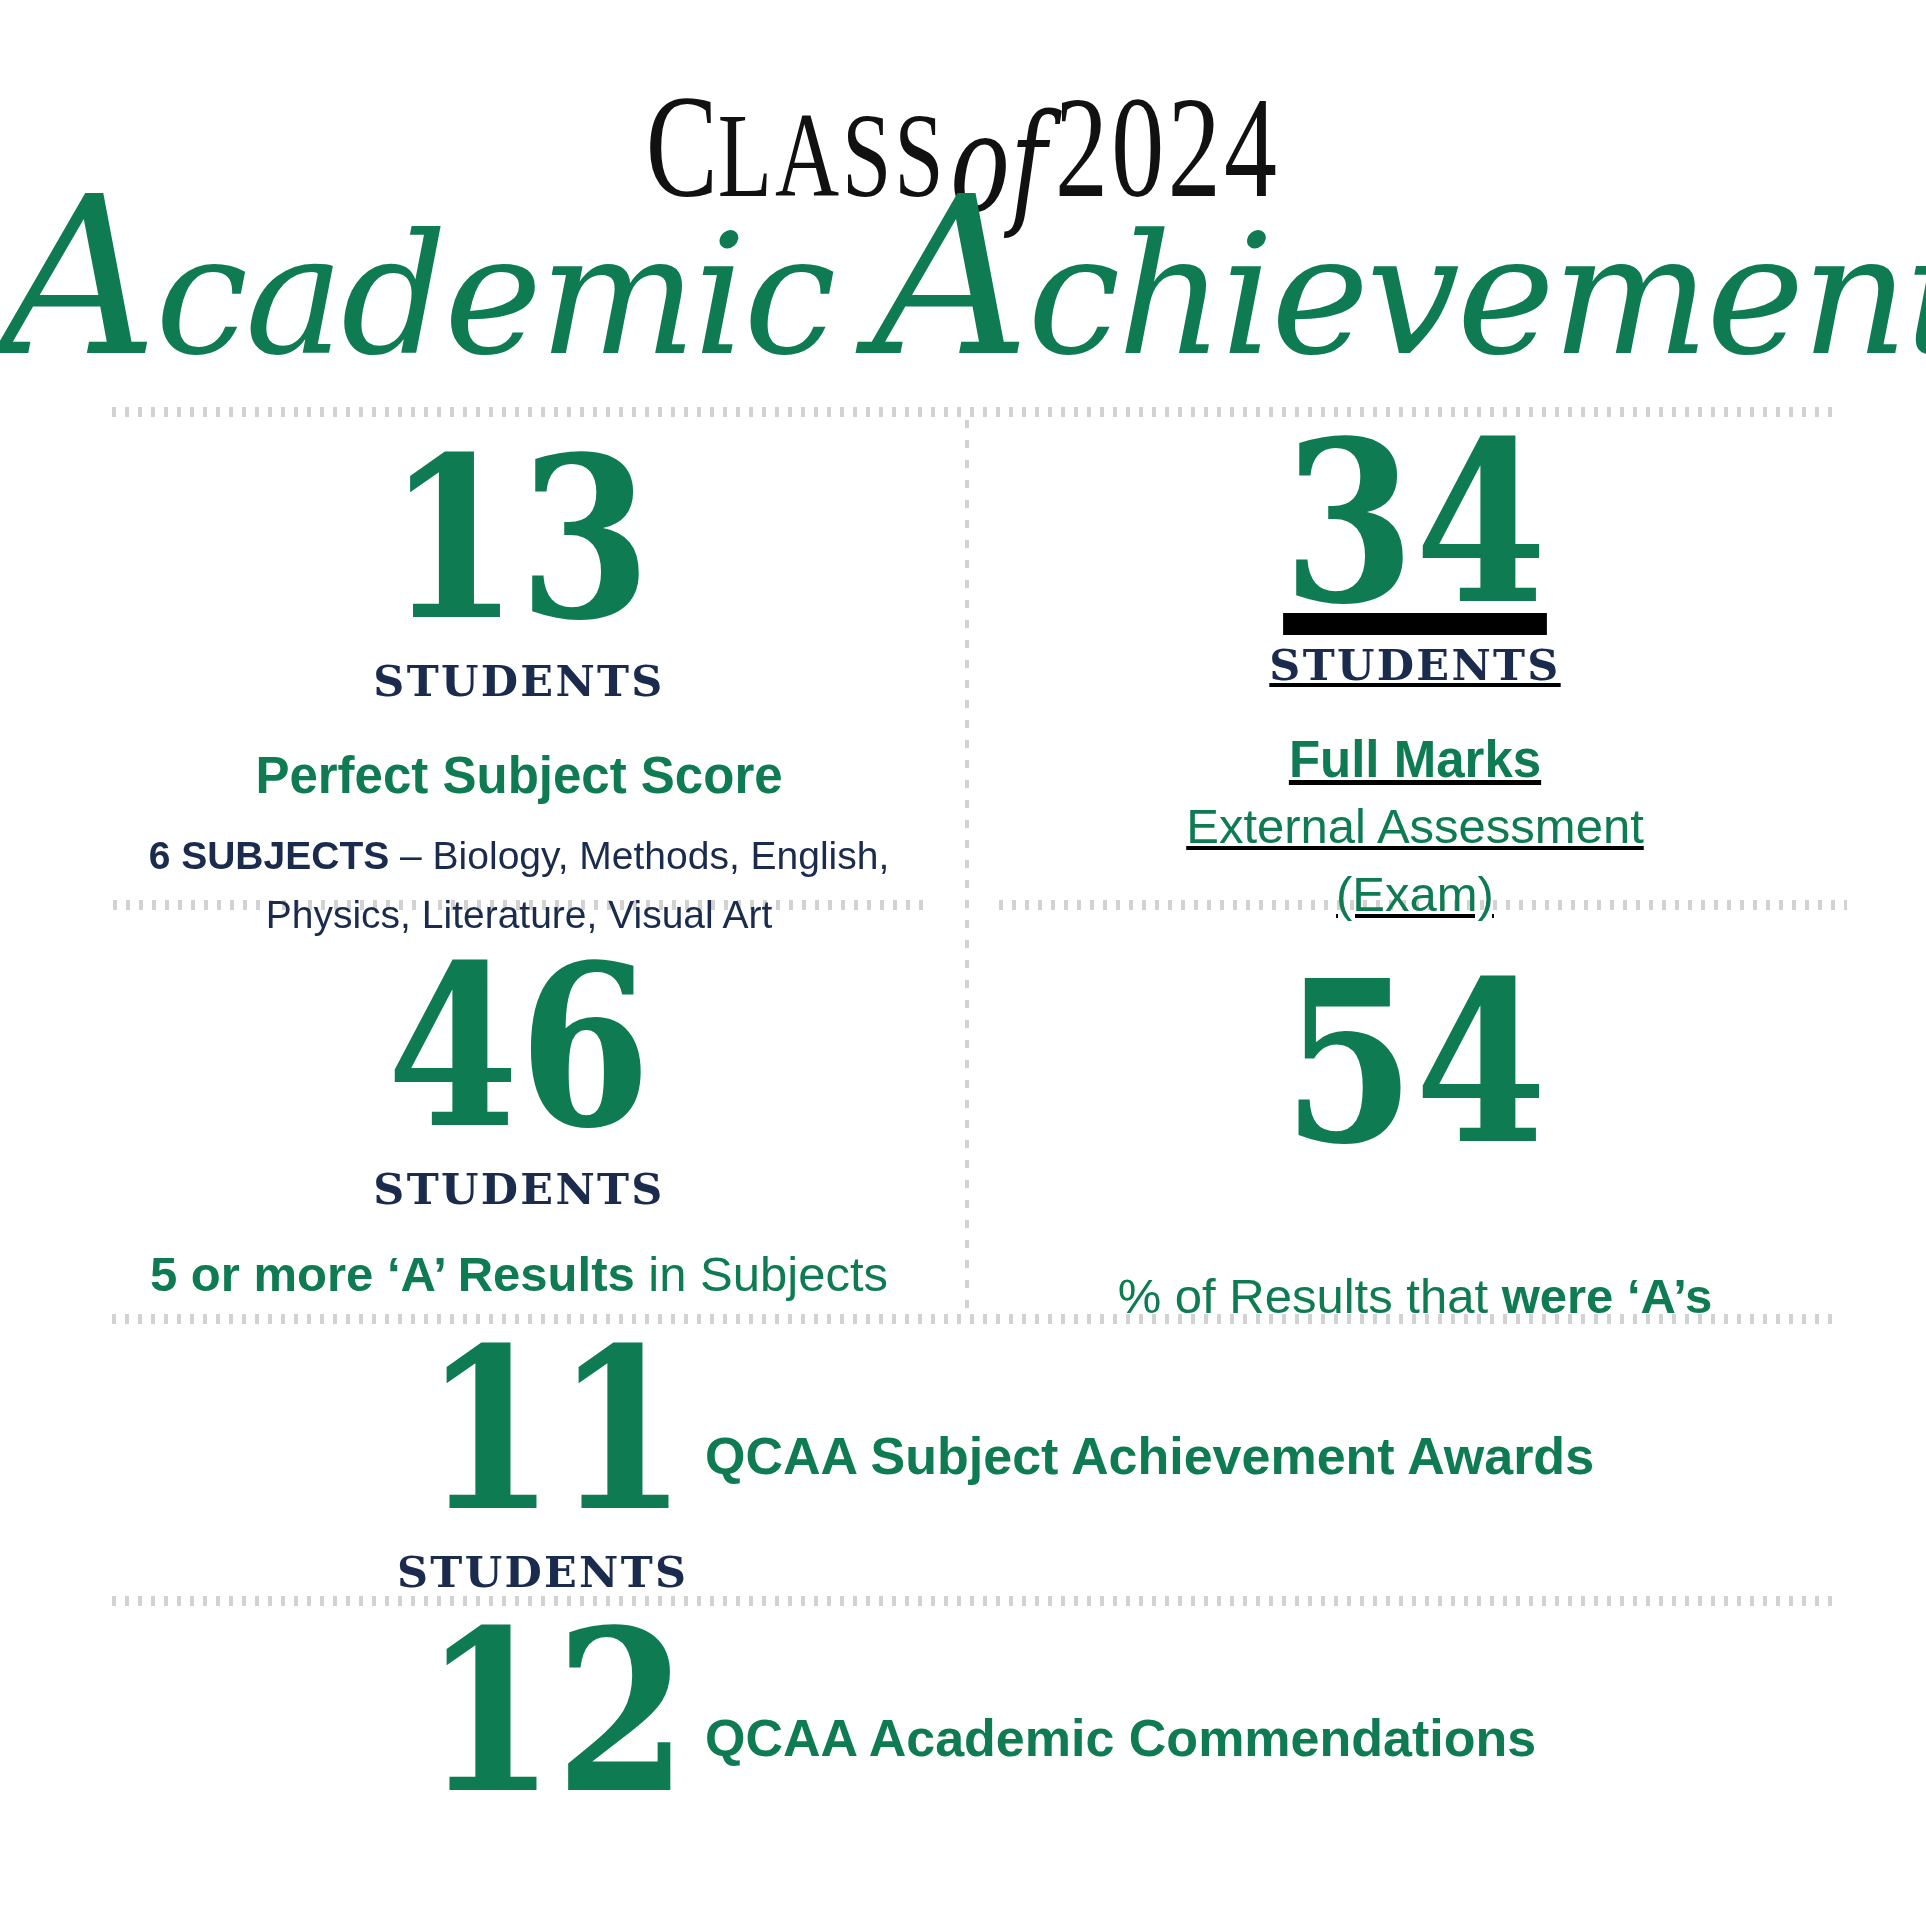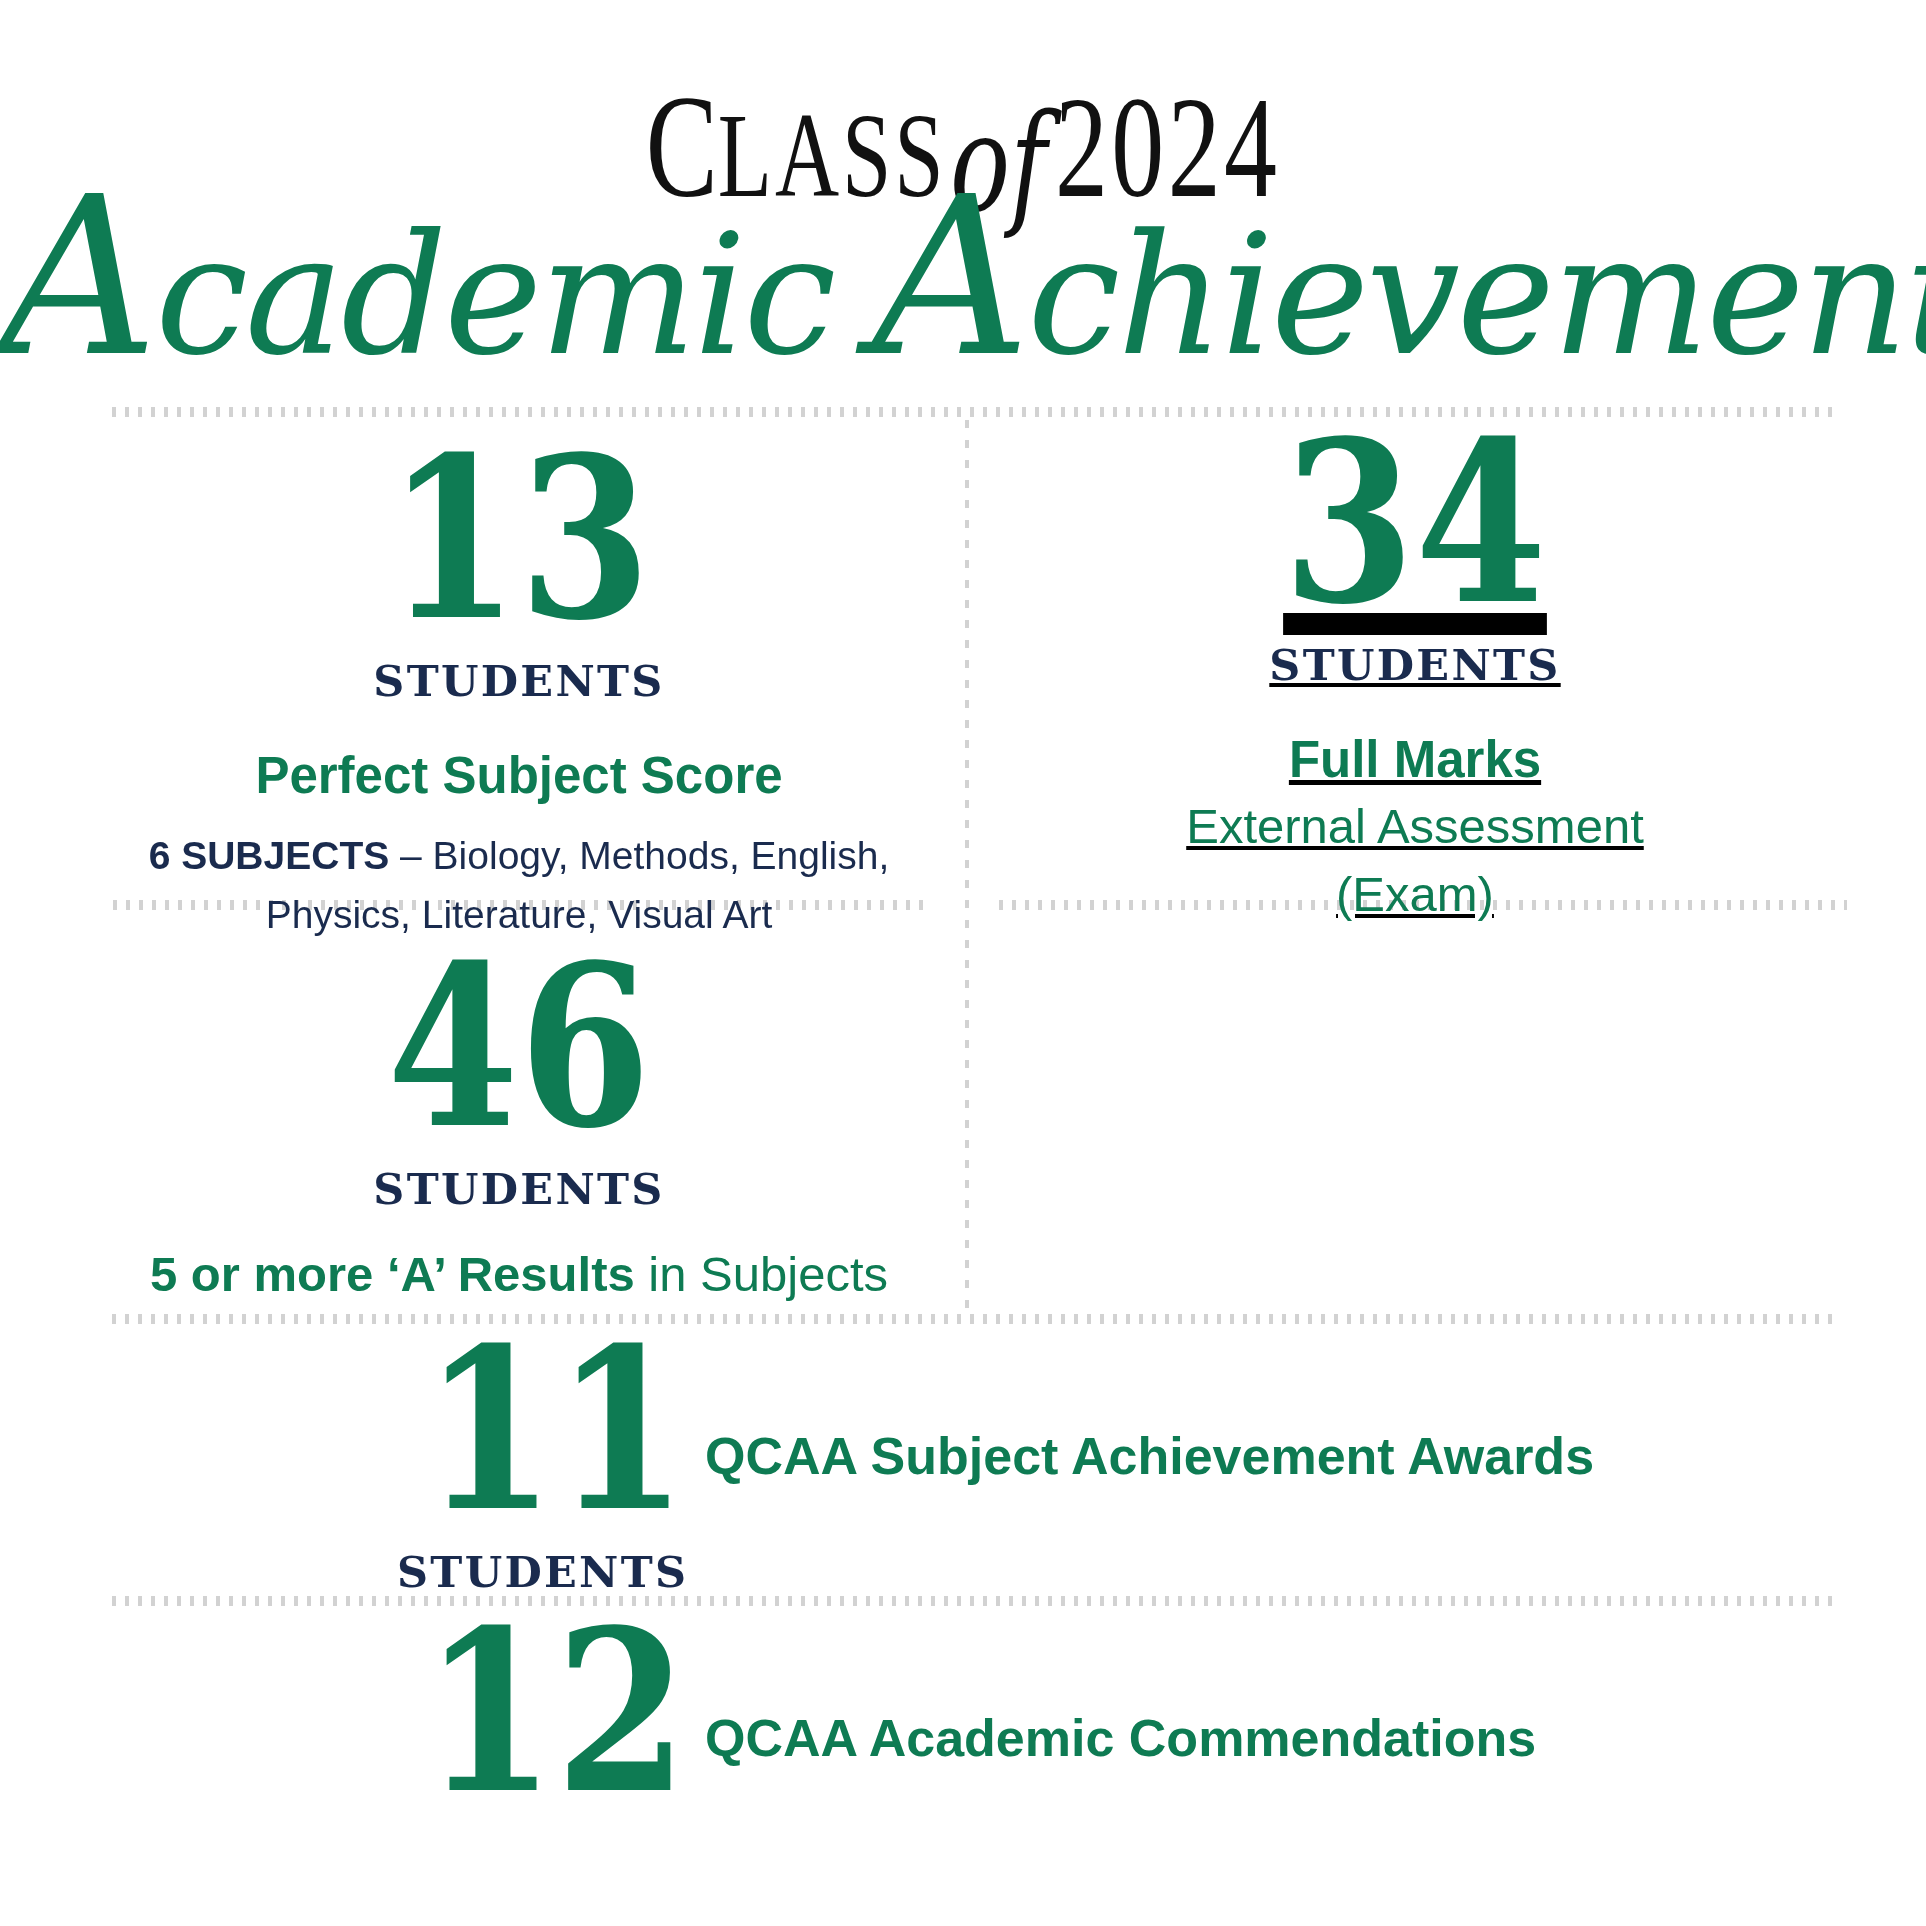--- a/index.html
+++ b/index.html
@@ -136,20 +136,24 @@
     <div class="stat-sub">External Assessment</div>
     <div class="stat-sub">(Exam)</div>
   </section>
 
   <section class="quad" id="q3">
     <div class="big-num">46</div>
     <div class="students">STUDENTS</div>
     <div class="desc-line"><span class="bold">5 or more ‘A’ Results</span><span> in Subjects</span></div>
   </section>
 
+  <section class="quad" id="q4">
+    <div class="big-num">54</div>
+    <div class="desc-line"><span>% of Results that </span><span class="bold">were ‘A’s</span></div>
+  </section>
 
   <section class="bottom-row" id="row3">
     <div class="row-num">
       <div class="big-num">11</div>
       <div class="students">STUDENTS</div>
     </div>
     <div class="row-text">QCAA Subject Achievement Awards</div>
   </section>
 
   <section class="bottom-row" id="row4">

